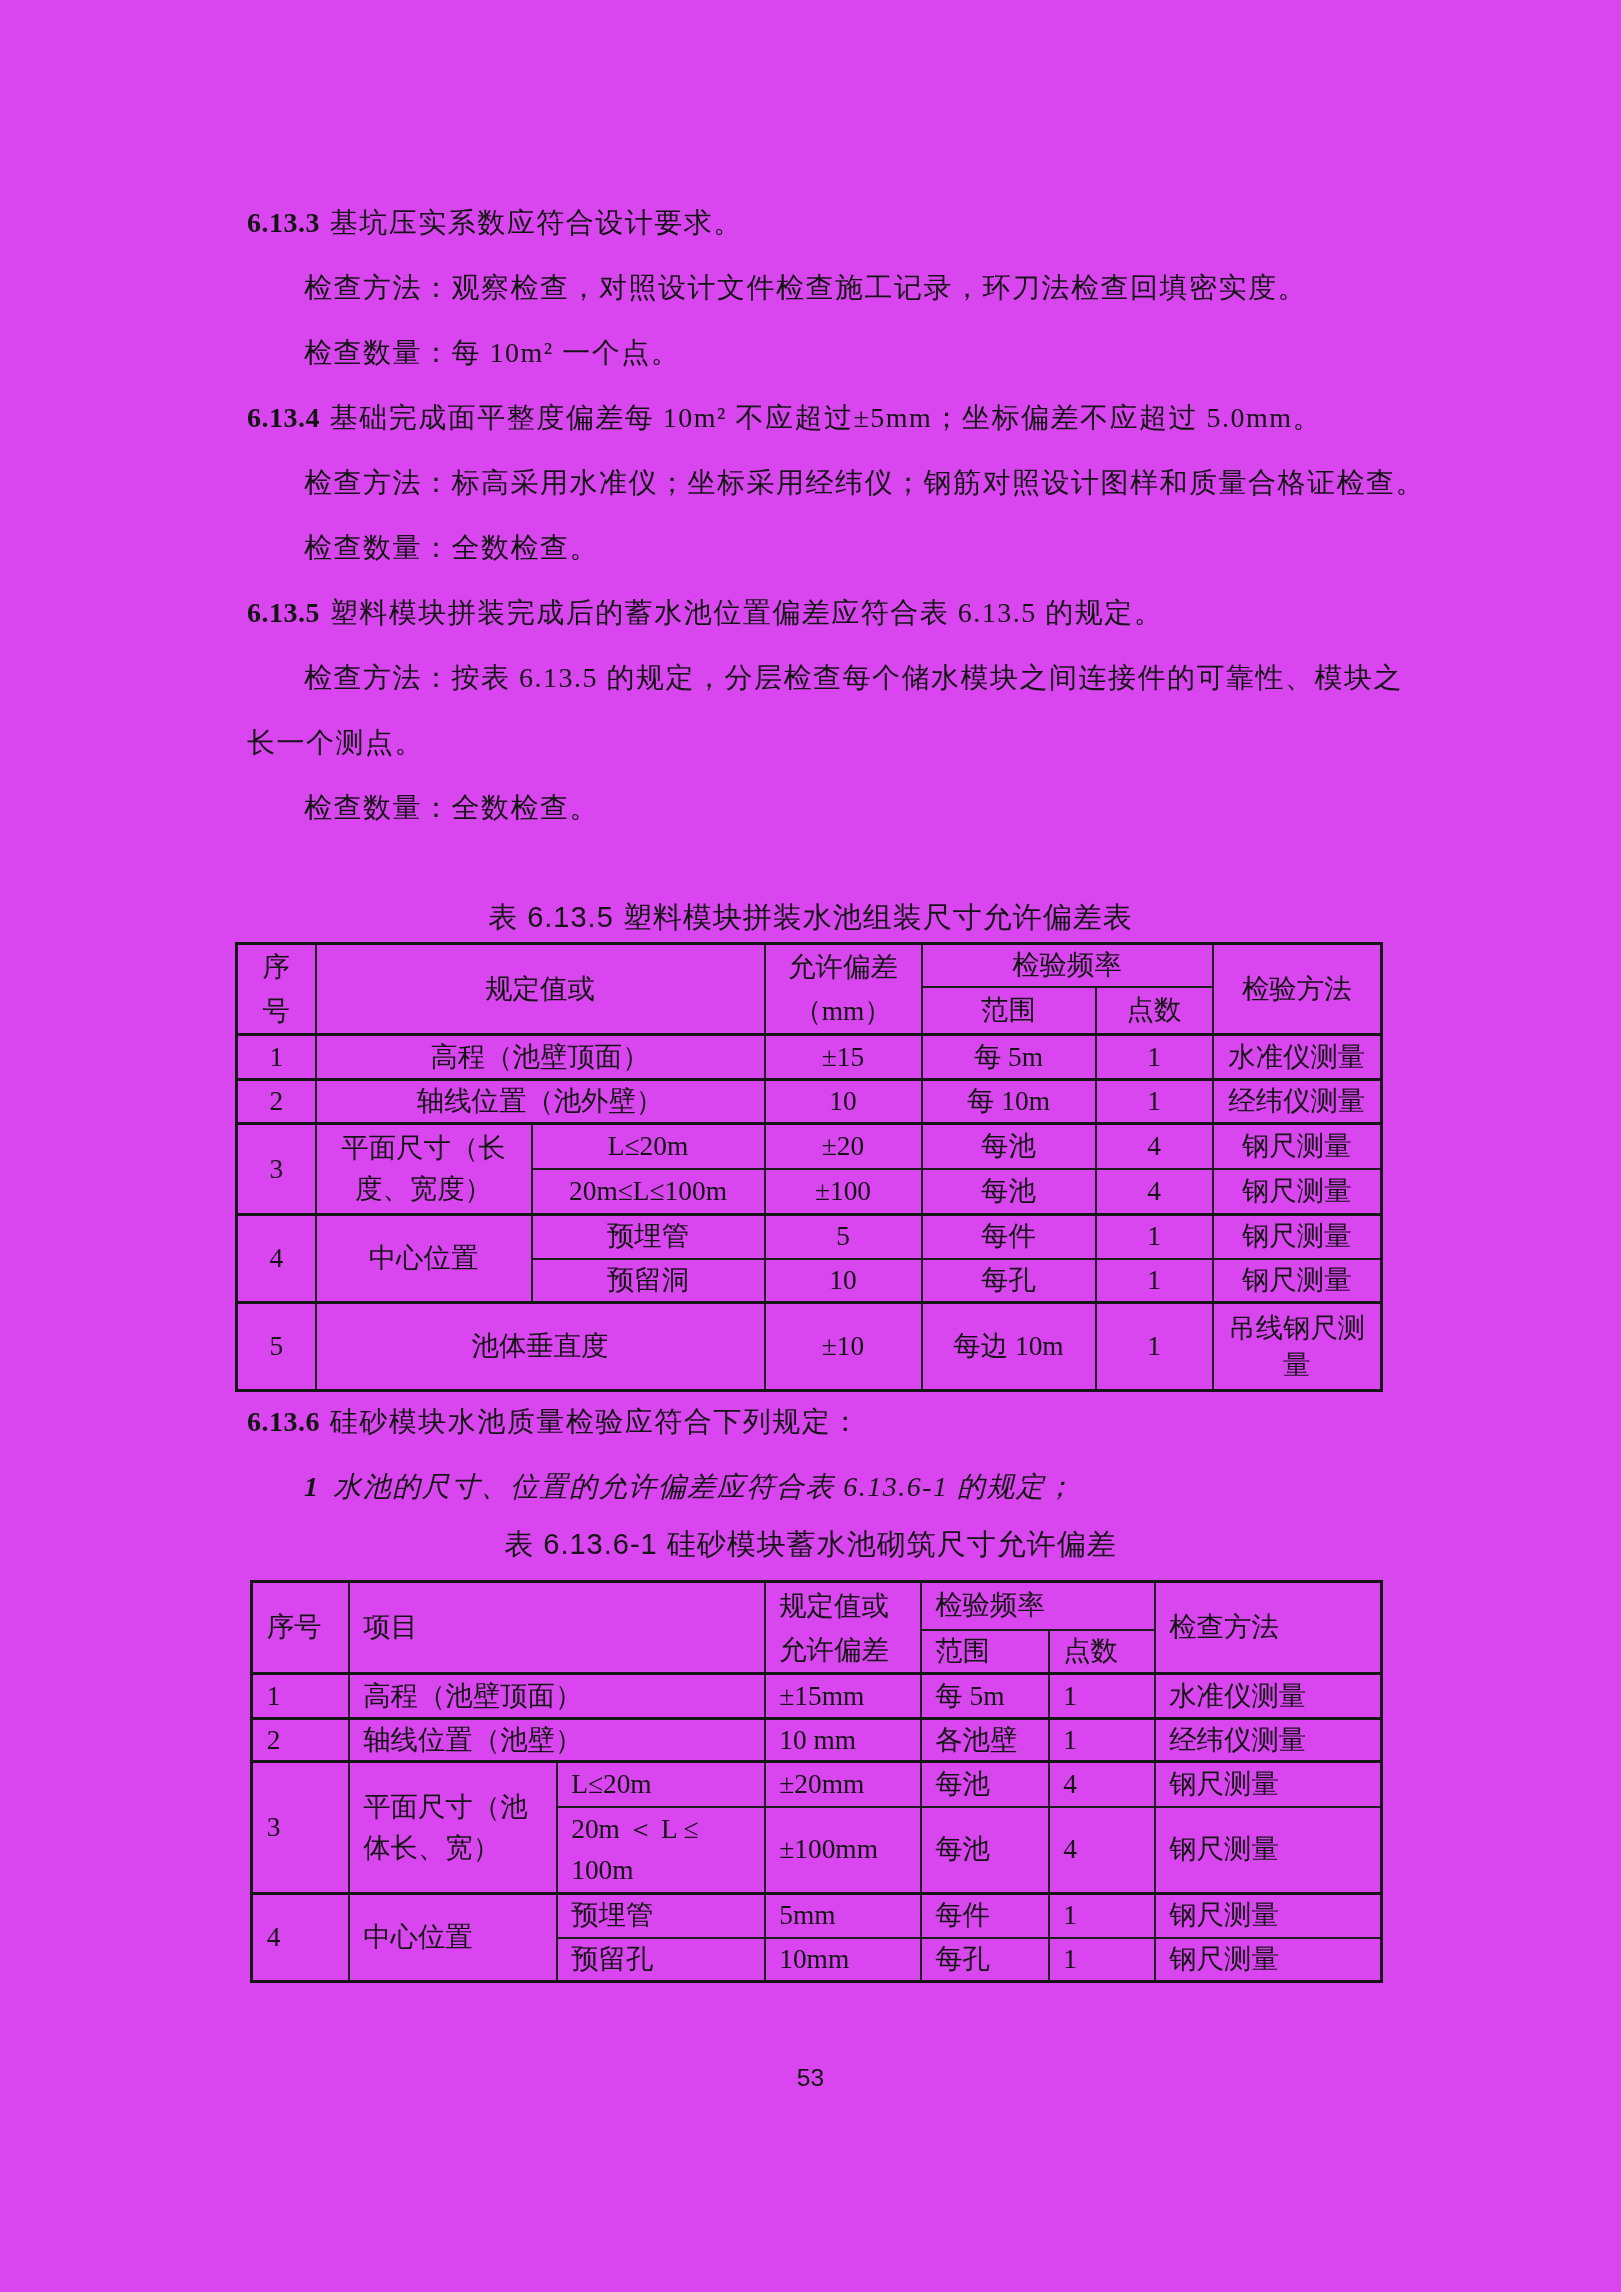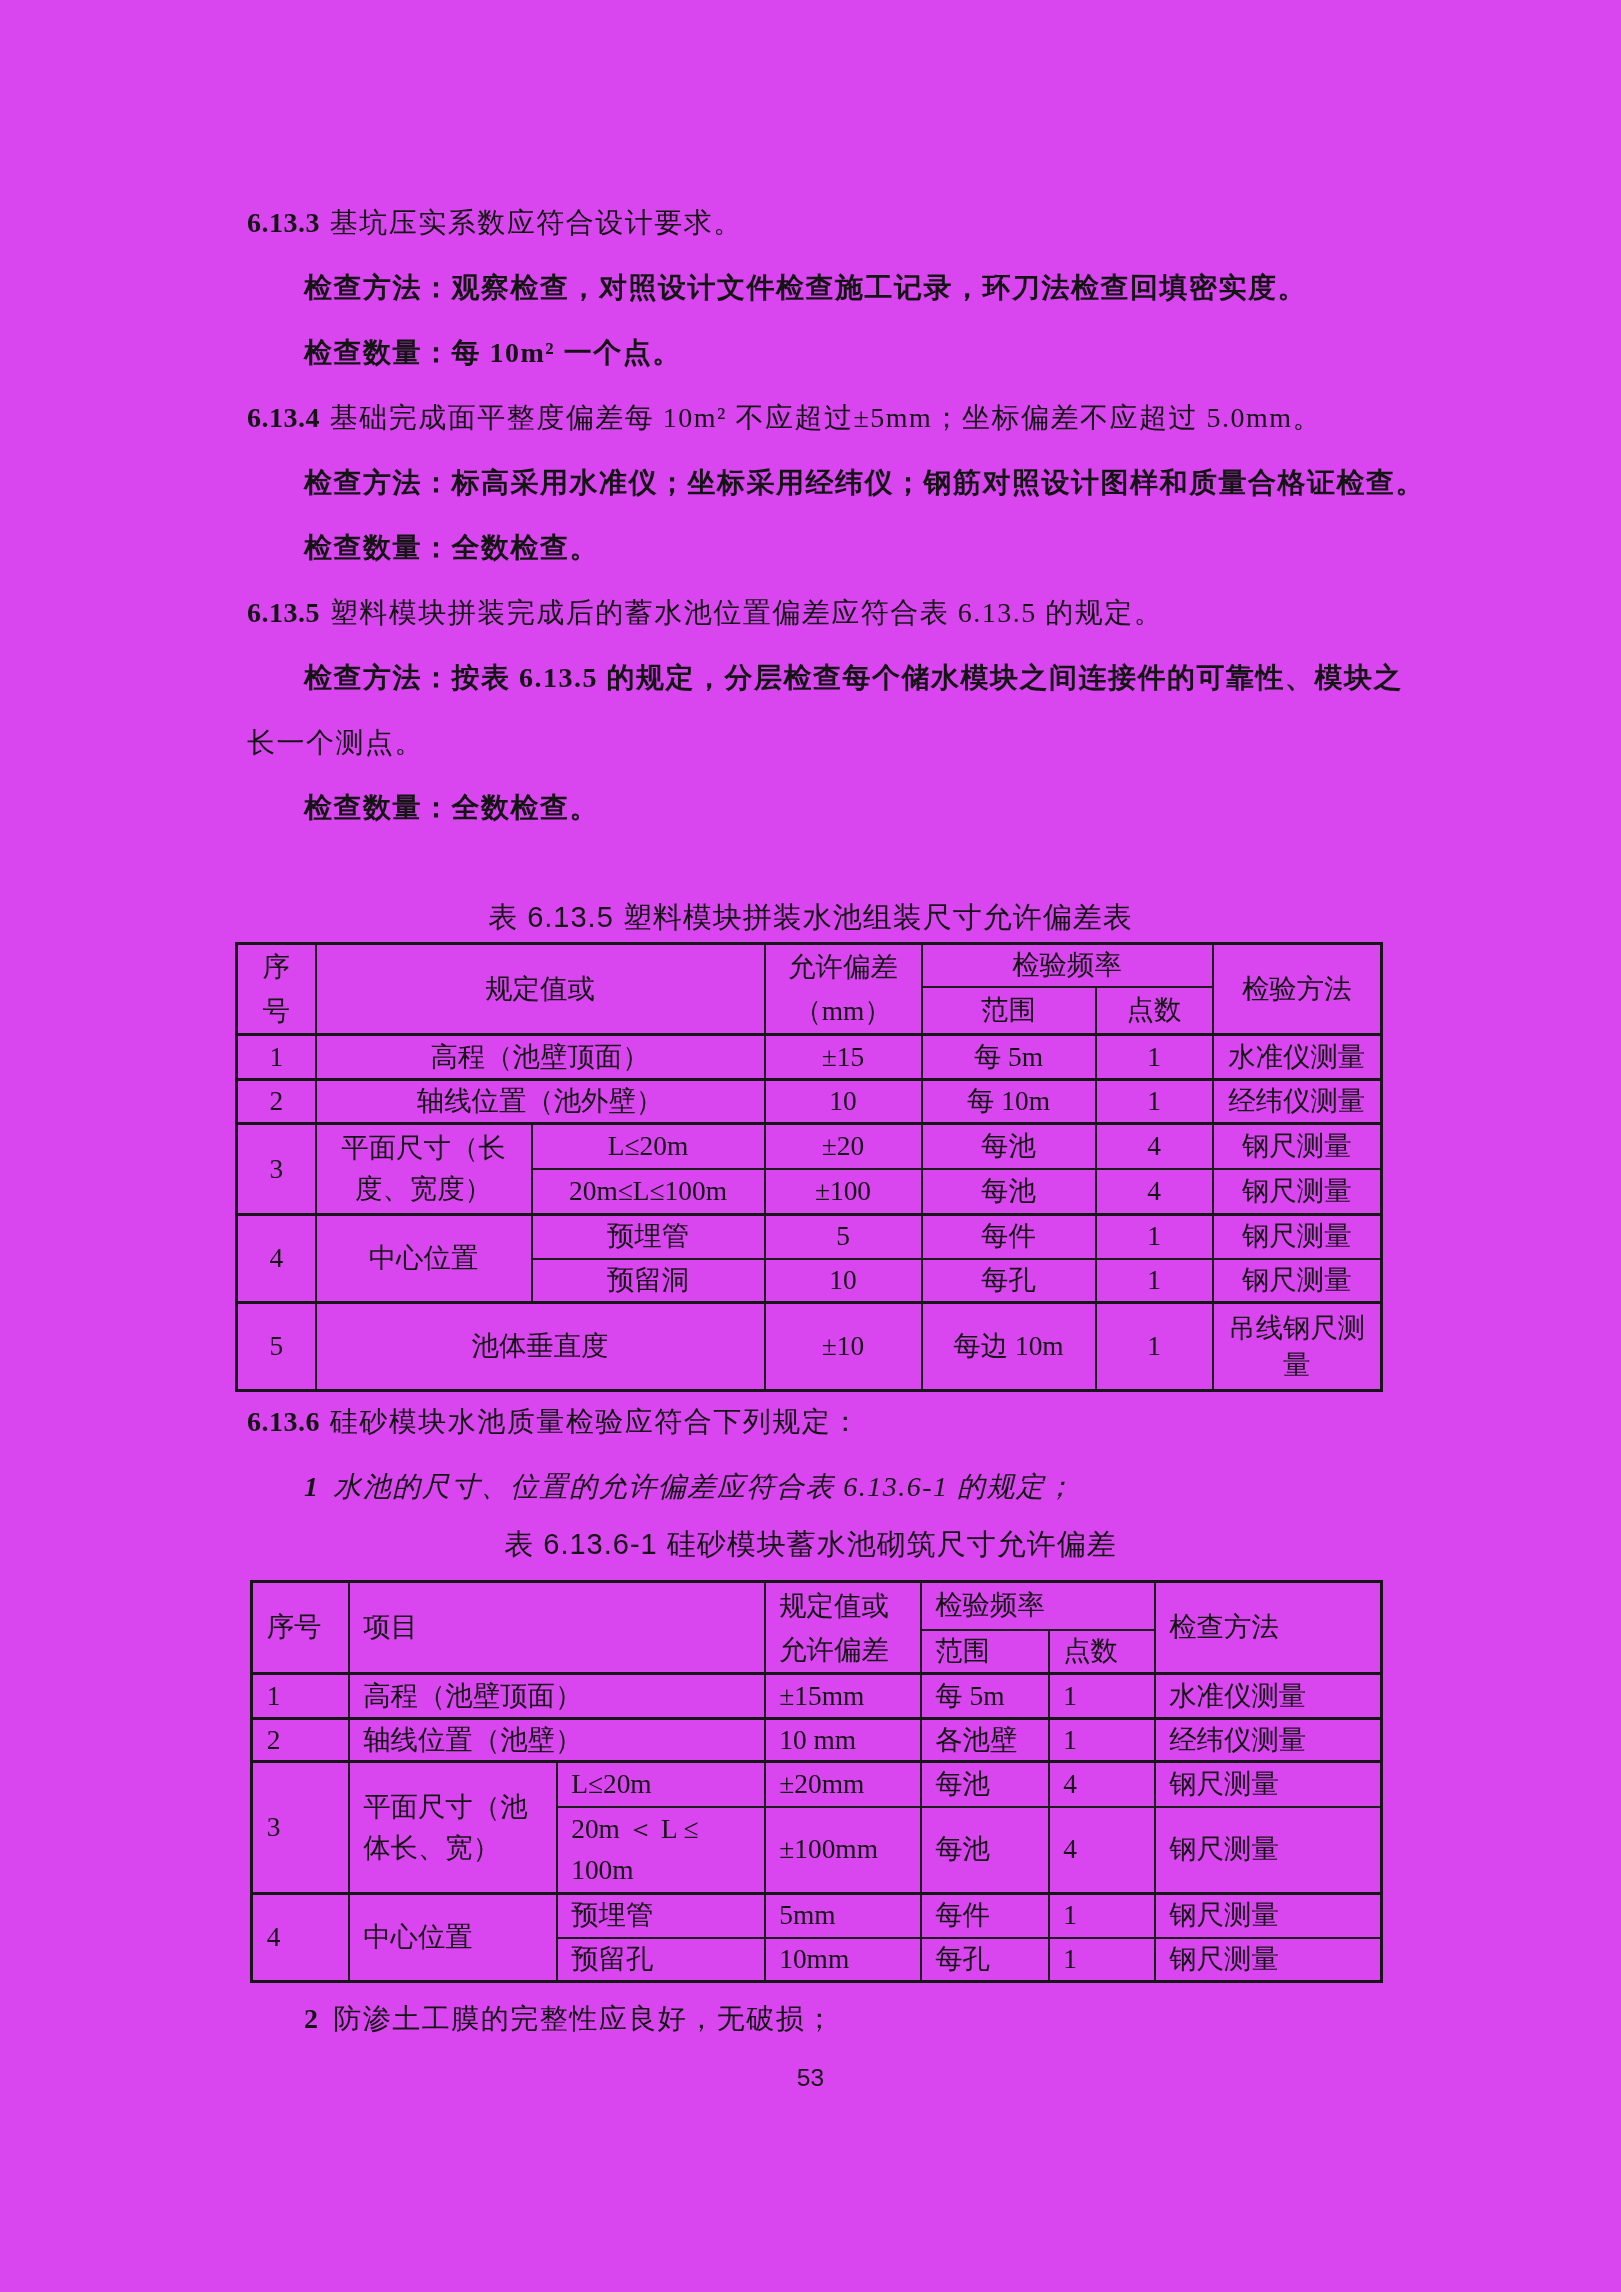--- a/index.html
+++ b/index.html
@@ -5,21 +5,21 @@
   html,body { margin:0; padding:0; background:#e8e8e8; }
   .page {
     position:relative; width:1621px; height:2293px; margin:0 auto;
     background:#d946ef; color:#141414; overflow:hidden;
     font-family:"Liberation Serif","DejaVu Serif",serif;
     padding-left:28px;
   }
   
   .textcol { position:absolute; left:247px; top:190px; width:1137px; }
   .ln { height:65px; line-height:65px; font-size:28px; letter-spacing:1.5px; white-space:nowrap; }
-  .ind { padding-left:57px;font-weight:bold; }
+  .ind { padding-left:57px; }
   .secnum { font-weight:bold; margin-right:9.8px; letter-spacing:0.5px; }
   .itemnum { font-weight:bold; margin-right:13.7px; }
   .absln {
     position:absolute; left:247px; width:1137px; height:65px; line-height:65px;
     font-size:28px; letter-spacing:1.5px; white-space:nowrap;
   }
   #ln-6136 { top:1389px; }
   #ln-item1 { top:1454px; padding-left:57px;font-style:italic; }
   #ln-item2 { top:1986px; padding-left:57px; }
   
@@ -242,18 +242,17 @@
       <tr style="height:44px">
         <td>预留孔</td>
         <td>10mm</td>
         <td>每孔</td>
         <td>1</td>
         <td>钢尺测量</td>
       </tr>
     </tbody>
   </table>
 
-  <div class="absln" id="ln-item2"><span class="itemnum">2</span><span>防渗土工膜的完整性应良好，无破损；</span></div>
 
   <div class="pagenum">53</div>
 
 </div>
 
 
 </body></html>

